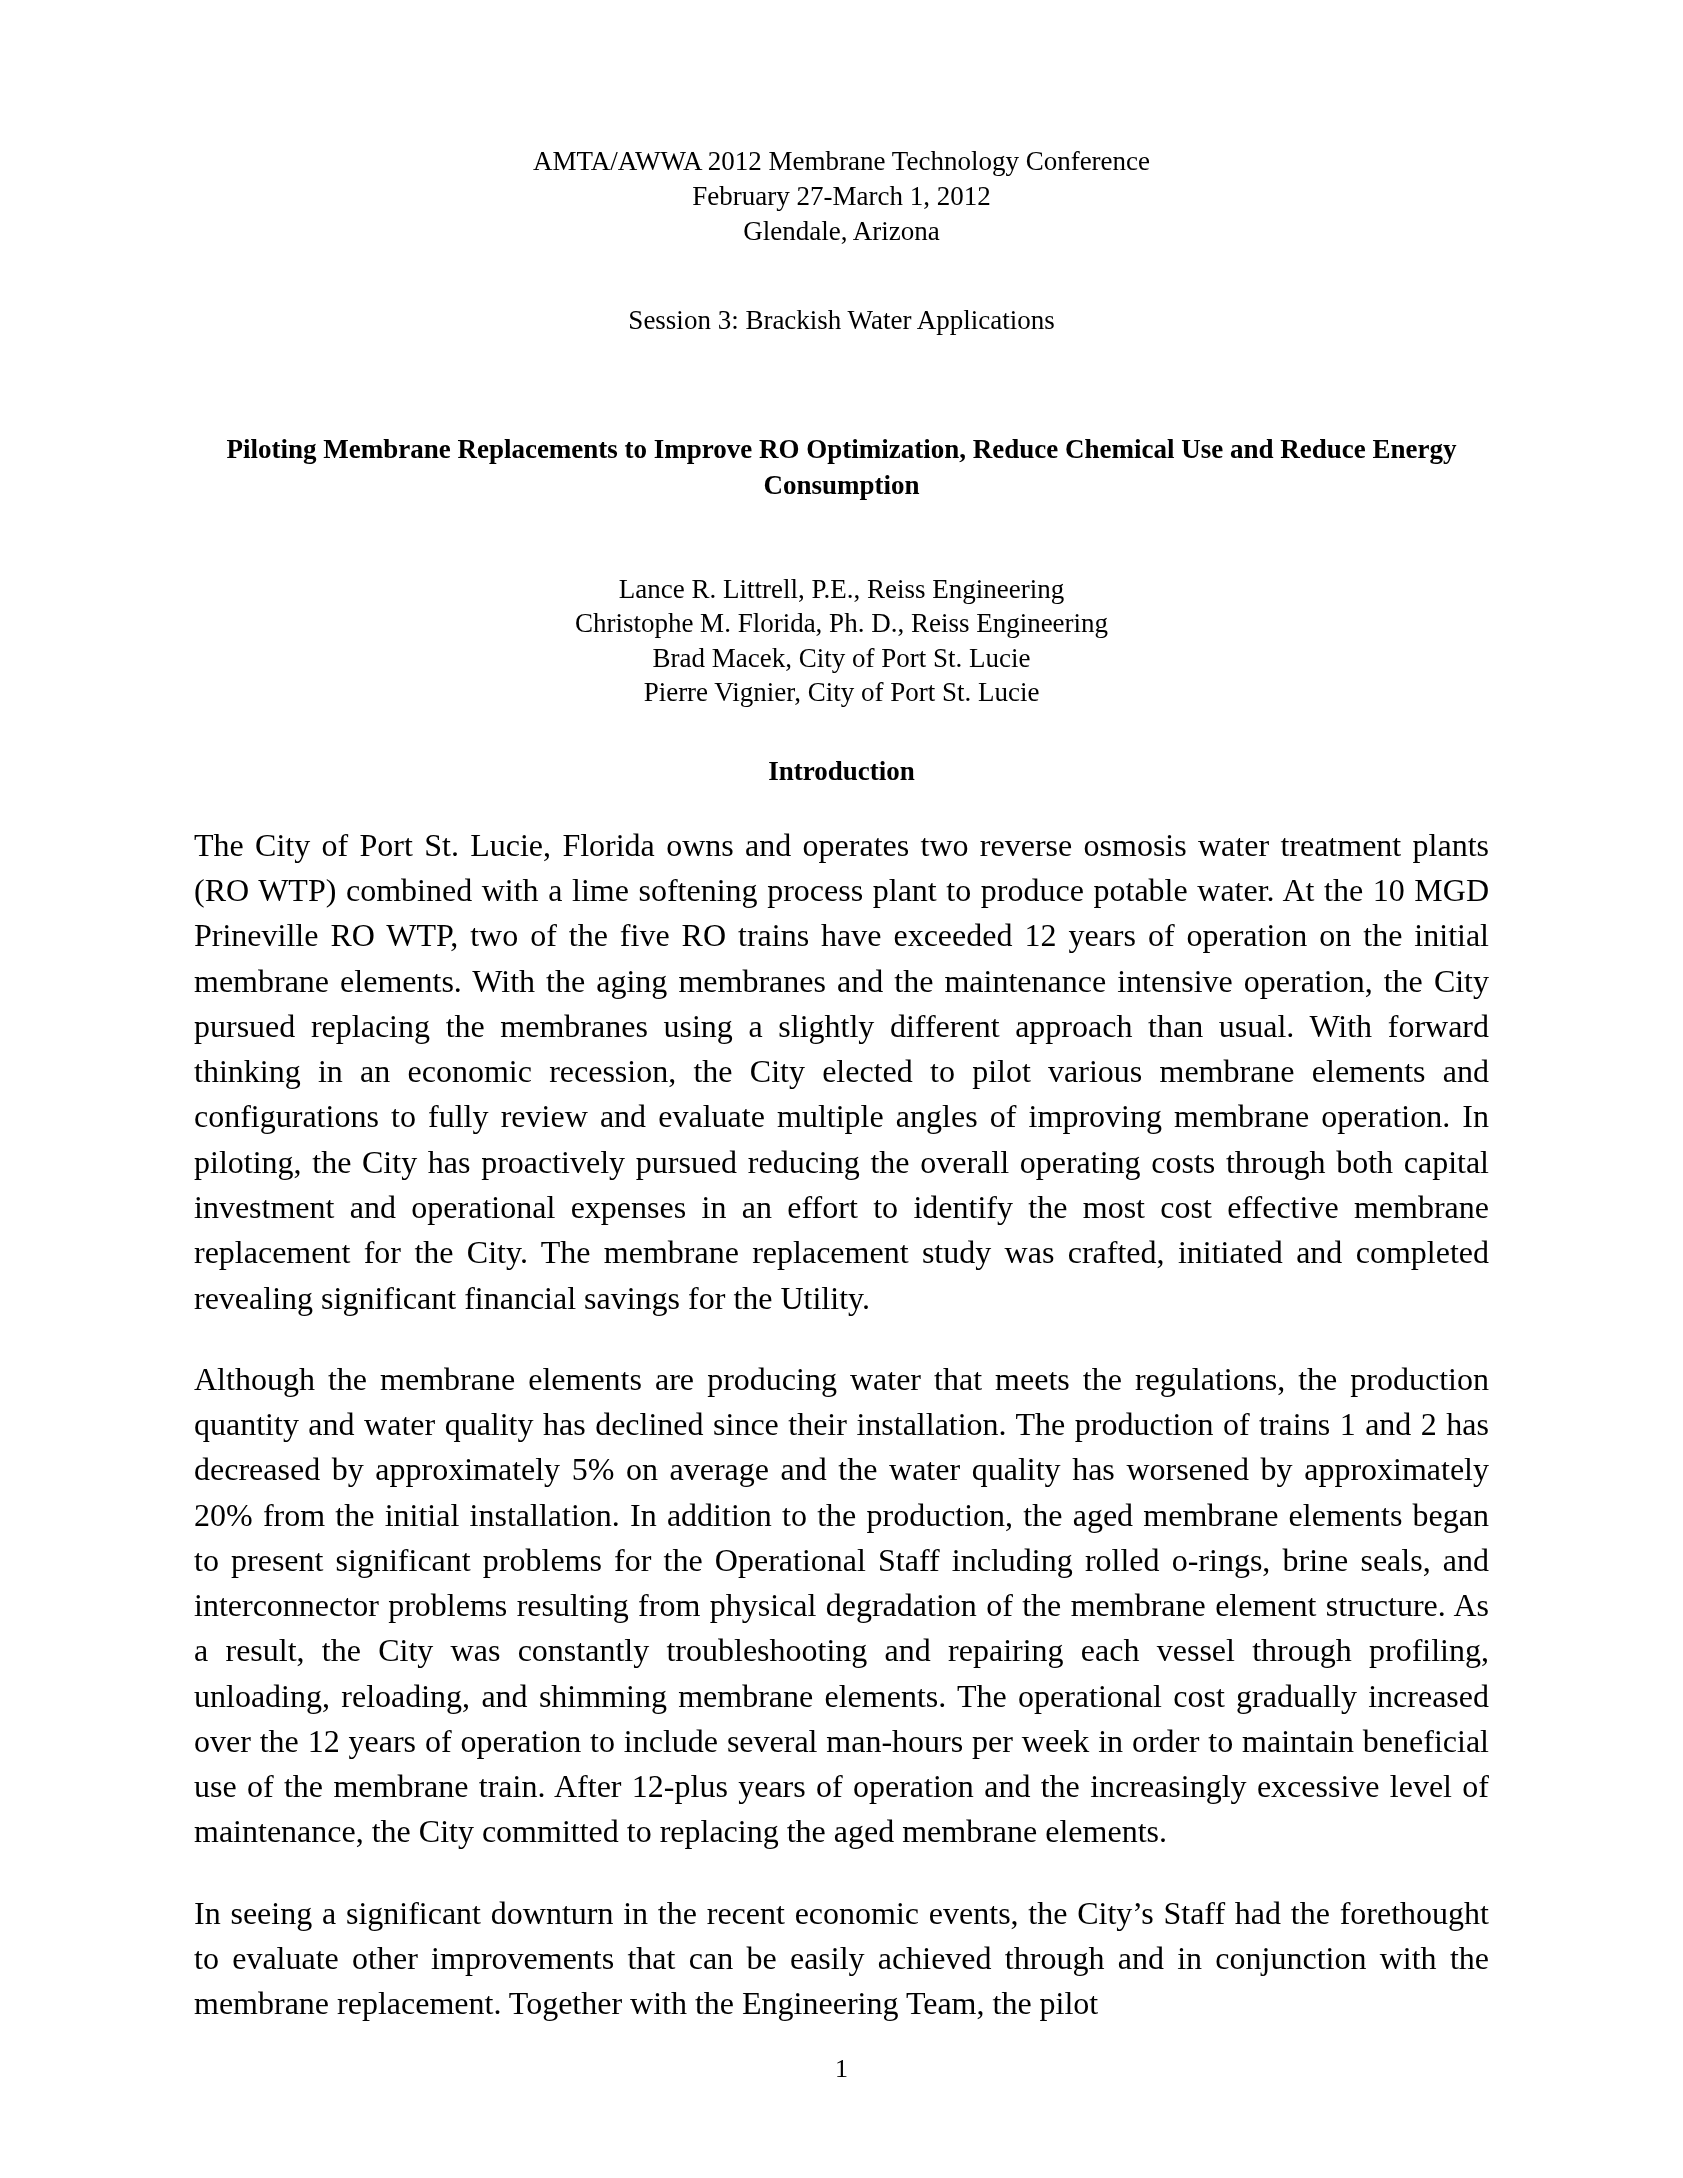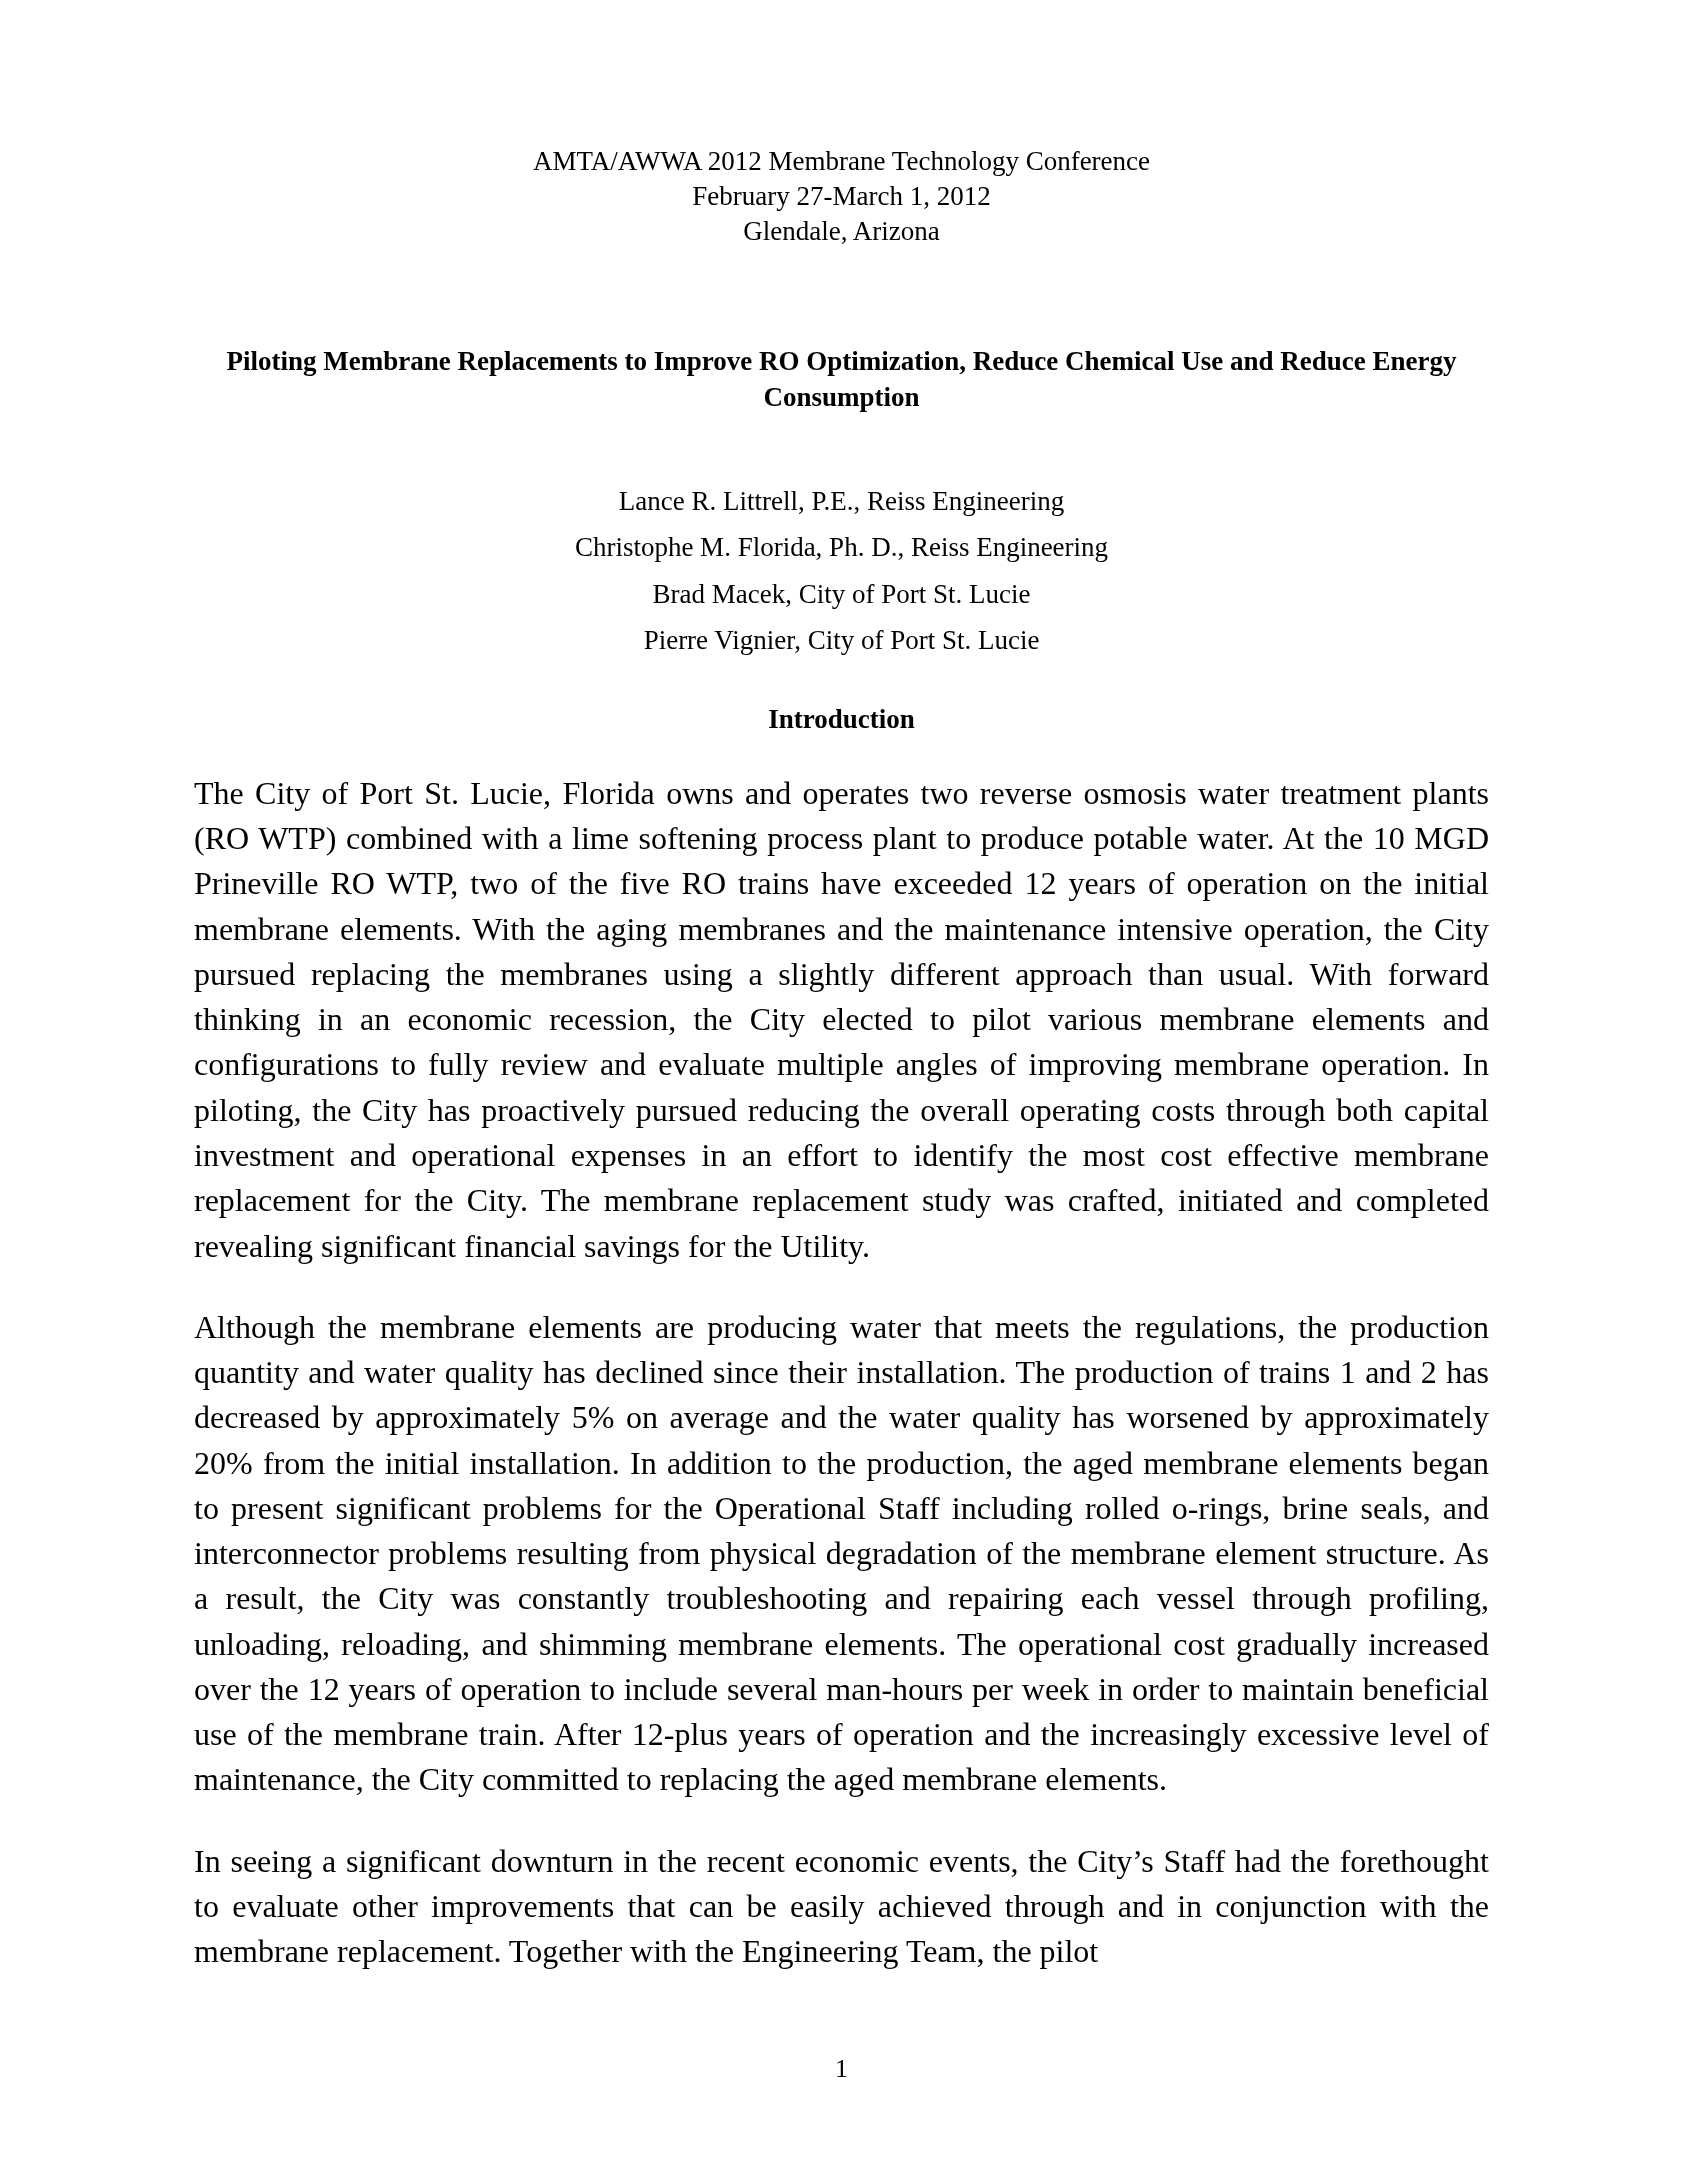--- a/index.html
+++ b/index.html
@@ -41,21 +41,21 @@
     margin-top: 96px;
     padding: 0 4px;
   }
   .authors {
     text-align: center;
     font-size: 27px;
     line-height: 1.28;
     margin-top: 69px;
   }
   .authors div {
-    margin: 12px;
+    margin: 0;
   }
   .section-heading {
     text-align: center;
     font-weight: bold;
     font-size: 27px;
     margin-top: 46px;
   }
   .body-text {
     font-size: 32px;
     line-height: 1.415;
@@ -77,20 +77,21 @@
 <body>
 
 <div class="page">
 
   <div class="conference-block">
     <div>AMTA/AWWA 2012 Membrane Technology Conference</div>
     <div>February 27-March 1, 2012</div>
     <div>Glendale, Arizona</div>
   </div>
 
+  <div class="session-line">Session 3: Brackish Water Applications</div>
 
   <div class="paper-title">Piloting Membrane Replacements to Improve RO Optimization, Reduce Chemical Use and Reduce Energy Consumption</div>
 
   <div class="authors">
     <div>Lance R. Littrell, P.E., Reiss Engineering</div>
     <div>Christophe M. Florida, Ph. D., Reiss Engineering</div>
     <div>Brad Macek, City of Port St. Lucie</div>
     <div>Pierre Vignier, City of Port St. Lucie</div>
   </div>
 

